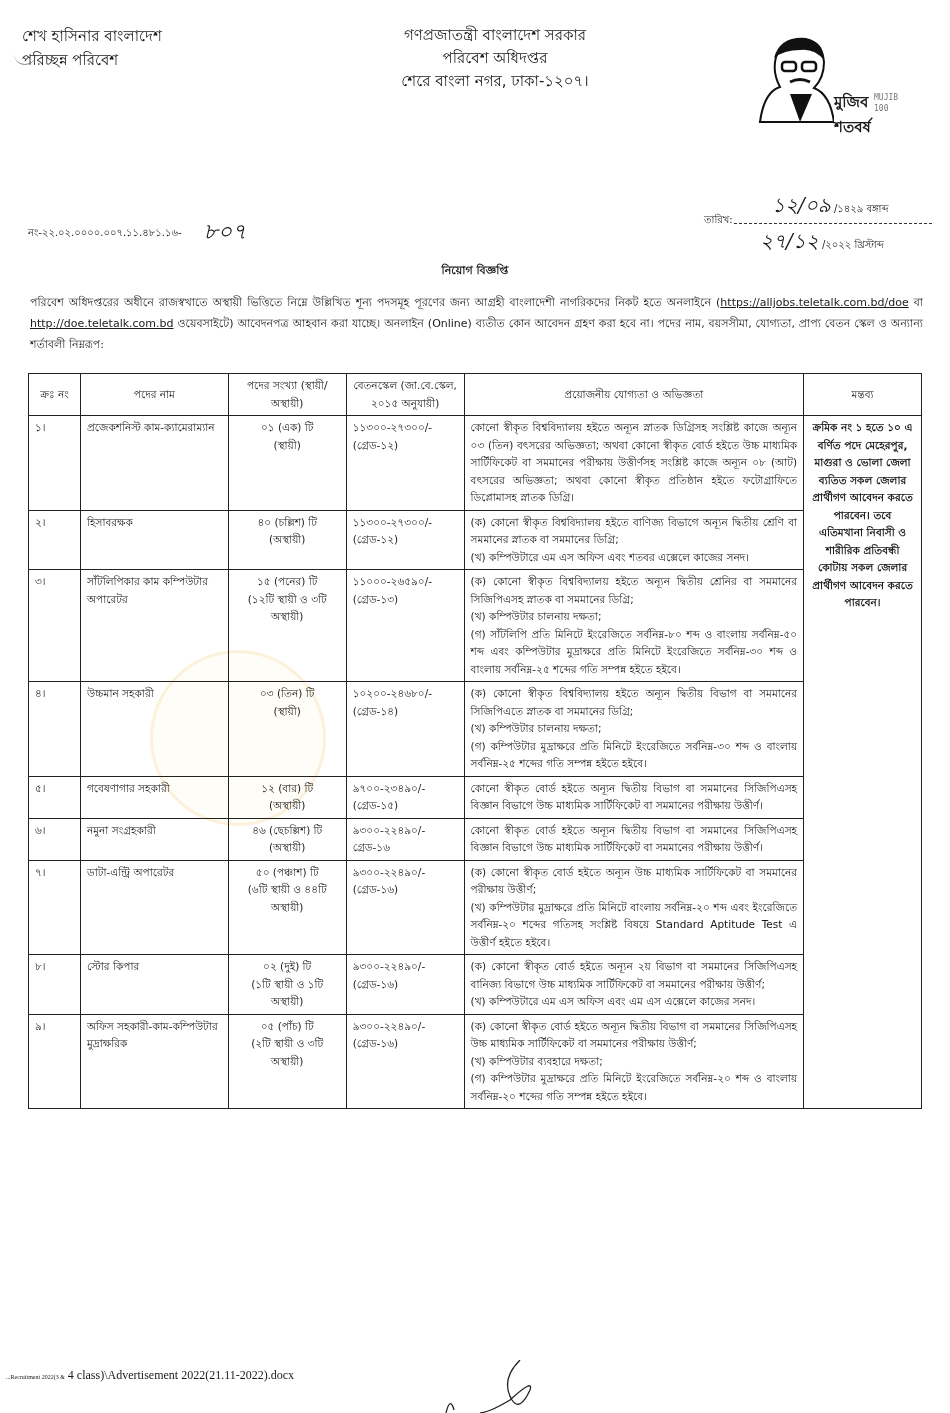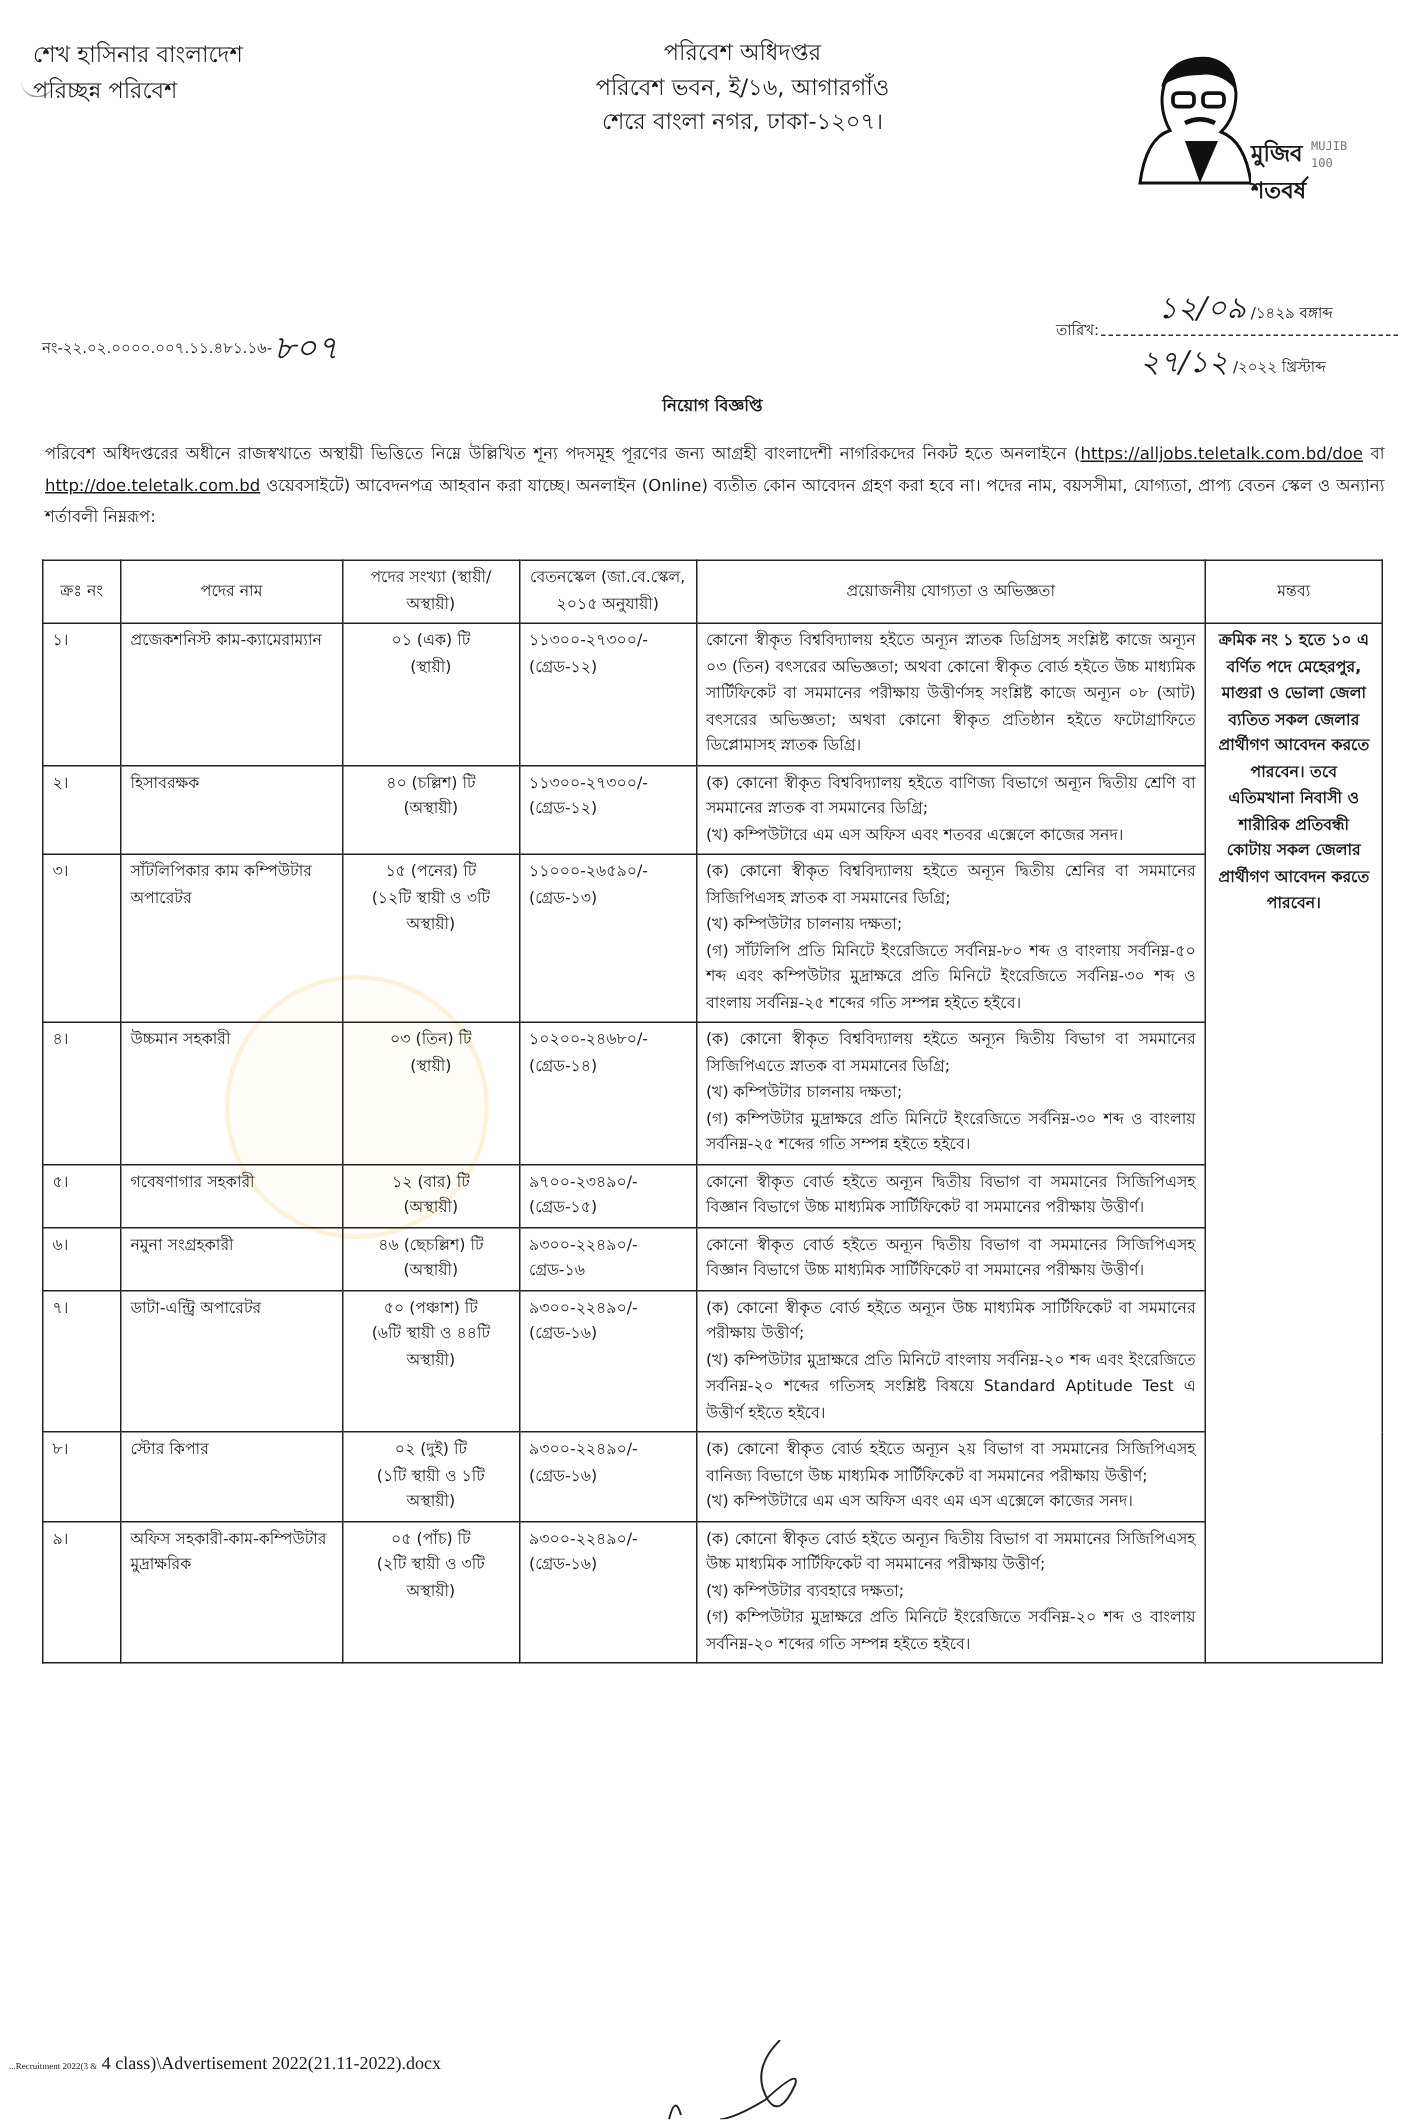--- a/index.html
+++ b/index.html
@@ -5,21 +5,21 @@
   html, body { margin:0; padding:0; background:#ffffff; }
   body { width:950px; height:1413px; position:relative; overflow:hidden;
          font-family:"DejaVu Sans", sans-serif; color:#1a1a1a; }
   .abs { position:absolute; }
   .slogan { left:22px; top:24px; font-size:15px; line-height:24px; }
   .slogan div { white-space:nowrap; }
   .org { left:330px; top:24px; width:330px; text-align:center; font-size:15px; line-height:23px; }
   .org .web { font-family:"Liberation Serif", serif; color:#555; font-size:17px; letter-spacing:0.5px; }
   .logo { left:750px; top:32px; width:150px; height:92px; }
   .memo { left:28px; top:214px; font-size:10px; white-space:nowrap; }
-  .memo .hand { font-family:"DejaVu Serif", serif; font-size:22px; font-style:italic; margin-left:1px; vertical-align:middle; }
+  .memo .hand { font-family:"DejaVu Serif", serif; font-size:22px; font-style:italic; margin-left:22px; vertical-align:middle; }
   .date { left:700px; top:190px; width:240px; font-size:10px; }
   .date .row { position:relative; height:22px; }
   .date .hand { font-family:"DejaVu Serif", serif; font-style:italic; font-size:20px; display:inline-block; }
   .date .lbl { position:absolute; left:4px; top:22px; font-size:10px; }
   .date .line { position:absolute; left:34px; right:8px; top:33px; border-top:1px dashed #333; }
   .title { left:0; width:950px; top:262px; text-align:center; font-size:11px; font-weight:bold; }
   .intro { left:30px; top:292px; width:893px; font-size:11px; line-height:21px; text-align:justify; }
   .intro a { color:#1a1a1a; text-decoration:underline; }
   table.jobs { position:absolute; left:28px; top:373px; width:894px; border-collapse:collapse; font-size:10.5px; }
   table.jobs th, table.jobs td { border:1.5px solid #222; vertical-align:top; padding:3px 6px; line-height:17.5px; }
@@ -38,22 +38,22 @@
 <body>
 
 <div class="abs punch"></div>
 
 <div class="abs slogan">
   <div>শেখ হাসিনার বাংলাদেশ</div>
   <div>পরিচ্ছন্ন পরিবেশ</div>
 </div>
 
 <div class="abs org">
+  <div>গণপ্রজাতন্ত্রী বাংলাদেশ সরকার</div>
   <div>পরিবেশ অধিদপ্তর</div>
-  <div>পরিবেশ ভবন, ই/১৬, আগারগাঁও</div>
   <div>শেরে বাংলা নগর, ঢাকা-১২০৭।</div>
 </div>
 
 <div class="abs logo">
   <svg width="150" height="92" viewBox="0 0 150 92">
     <path d="M10 90 Q14 60 30 55 Q22 40 26 25 Q34 6 56 8 Q72 10 74 30 Q74 46 64 56 Q80 62 84 90 Z" fill="#fff" stroke="#111" stroke-width="2"></path>
     <path d="M24 26 Q30 4 56 6 Q74 10 74 28 Q64 16 50 18 Q34 18 24 26 Z" fill="#111"></path>
     <rect x="32" y="30" width="14" height="9" rx="3" fill="none" stroke="#111" stroke-width="2.5"></rect>
     <rect x="52" y="30" width="14" height="9" rx="3" fill="none" stroke="#111" stroke-width="2.5"></rect>
     <path d="M40 50 Q50 45 60 50" fill="none" stroke="#111" stroke-width="3"></path>

